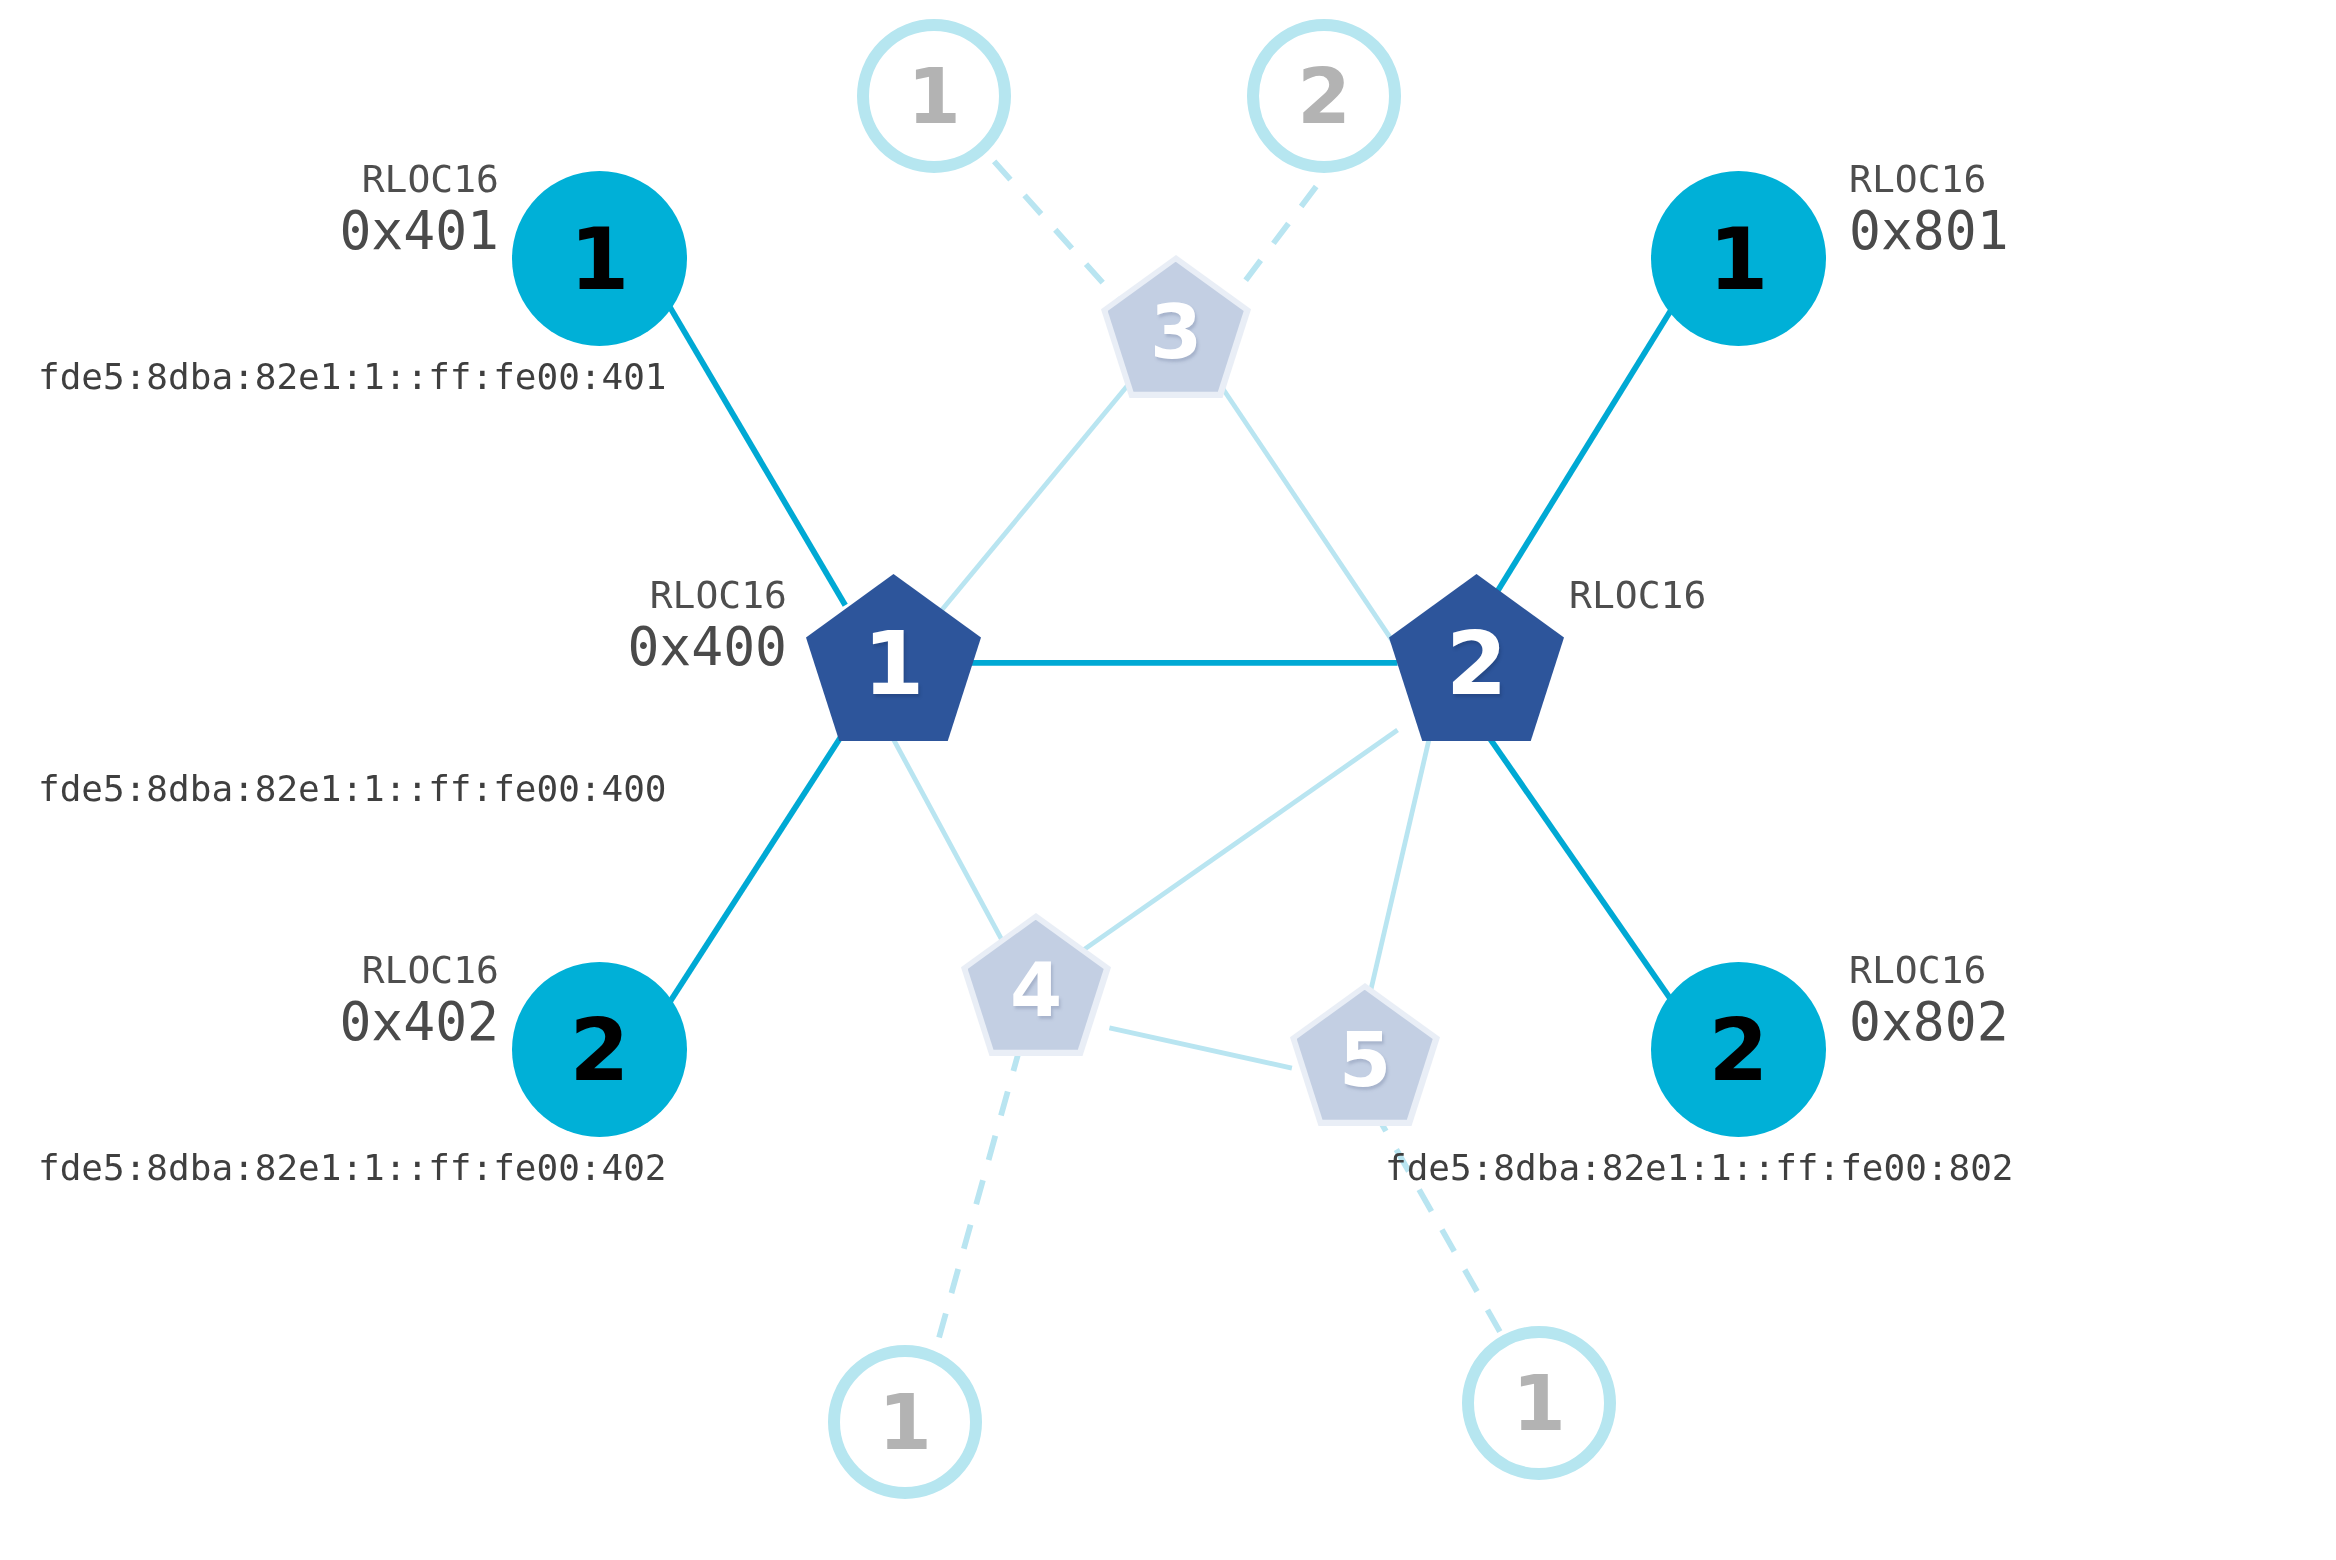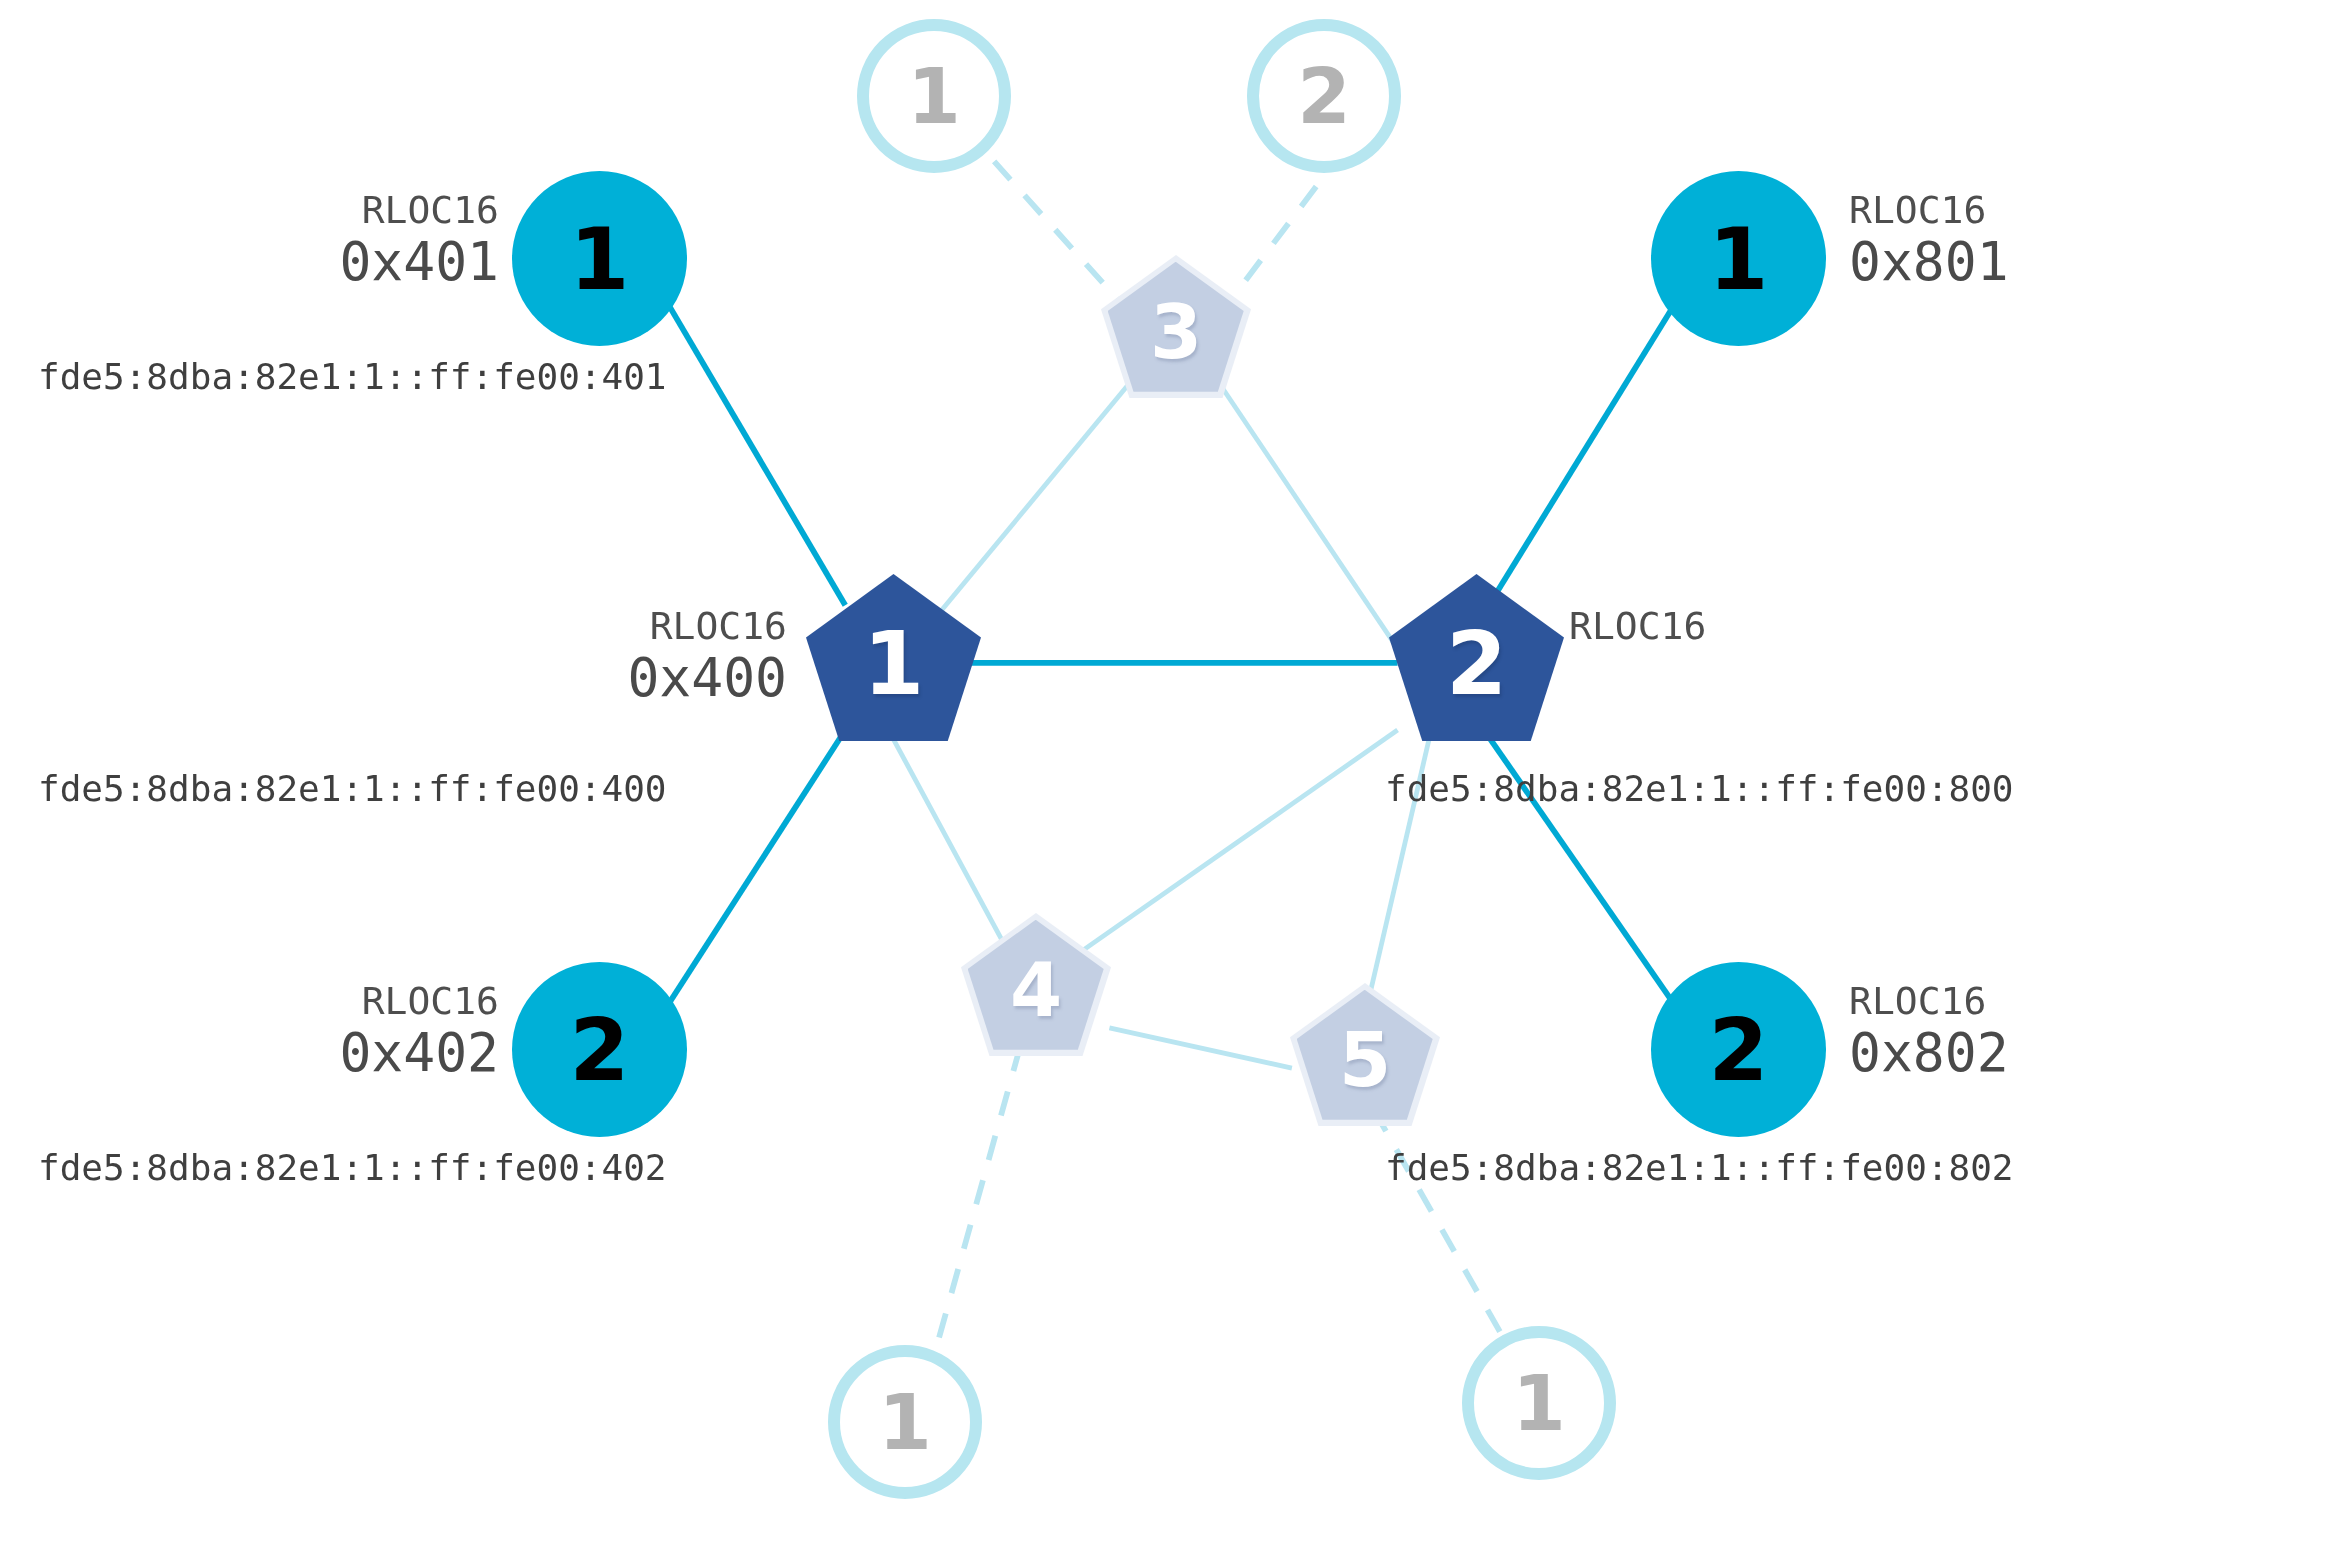--- a/index.html
+++ b/index.html
@@ -136,21 +136,20 @@
     position: absolute;
     font-family: "DejaVu Sans Mono", "Liberation Mono", monospace;
     white-space: nowrap;
     user-select: none;
   }
   .label-block .cap {
     font-size: 38px;
     color: #4e4e4e;
     letter-spacing: 0px;
     line-height: 1.1;
-    margin-top: 31px;
   }
   .label-block .val {
     font-size: 53px;
     color: #4a4a4a;
     line-height: 1.12;
   }
   .label-block.align-right { text-align: right; }
   .label-block.align-left  { text-align: left;  }
 
   .addr {
@@ -261,21 +260,20 @@
 
     <div class="label-block align-right" style="left:480px; top:575px; width:307px;">
       <div class="cap">RLOC16</div>
       <div class="val">0x400</div>
     </div>
     <div class="addr" style="left:38px; top:768px;">fde5:8dba:82e1:1::ff:fe00:400</div>
 
     <div class="label-block align-left" style="left:1569px; top:575px; width:403px;">
       <div class="cap">RLOC16</div>
     </div>
-    <div class="addr" style="left:1385px; top:768px;">fde5:8dba:82e1:1::ff:fe00:800</div>
 
     <div class="label-block align-right" style="left:192px; top:950px; width:307px;">
       <div class="cap">RLOC16</div>
       <div class="val">0x402</div>
     </div>
     <div class="addr" style="left:38px; top:1147px;">fde5:8dba:82e1:1::ff:fe00:402</div>
 
     <div class="label-block align-left" style="left:1849px; top:950px; width:403px;">
       <div class="cap">RLOC16</div>
       <div class="val">0x802</div>

